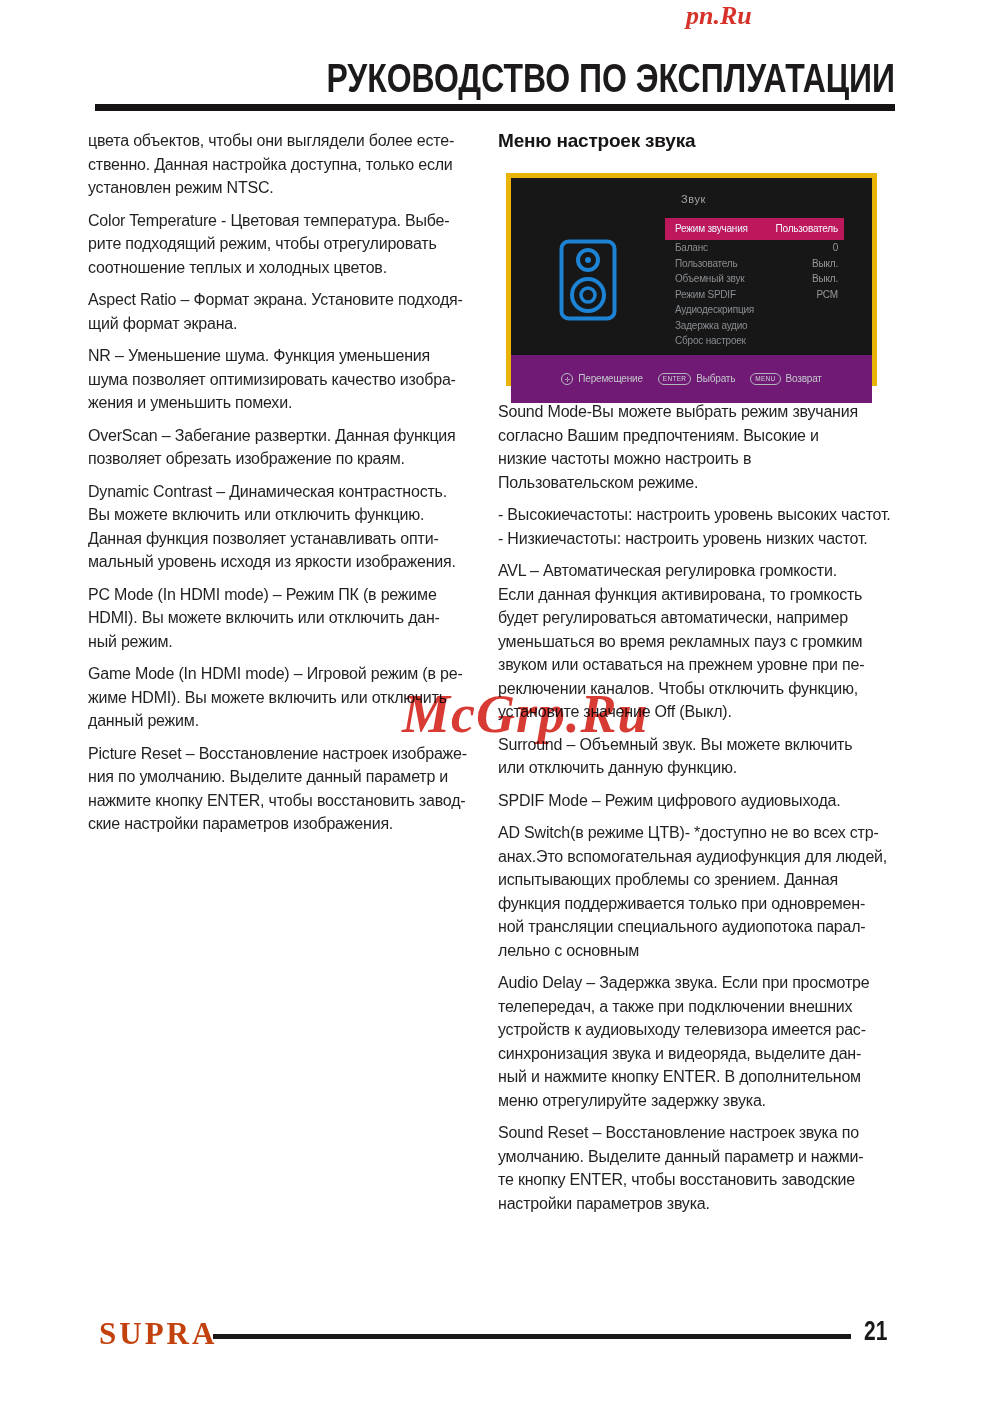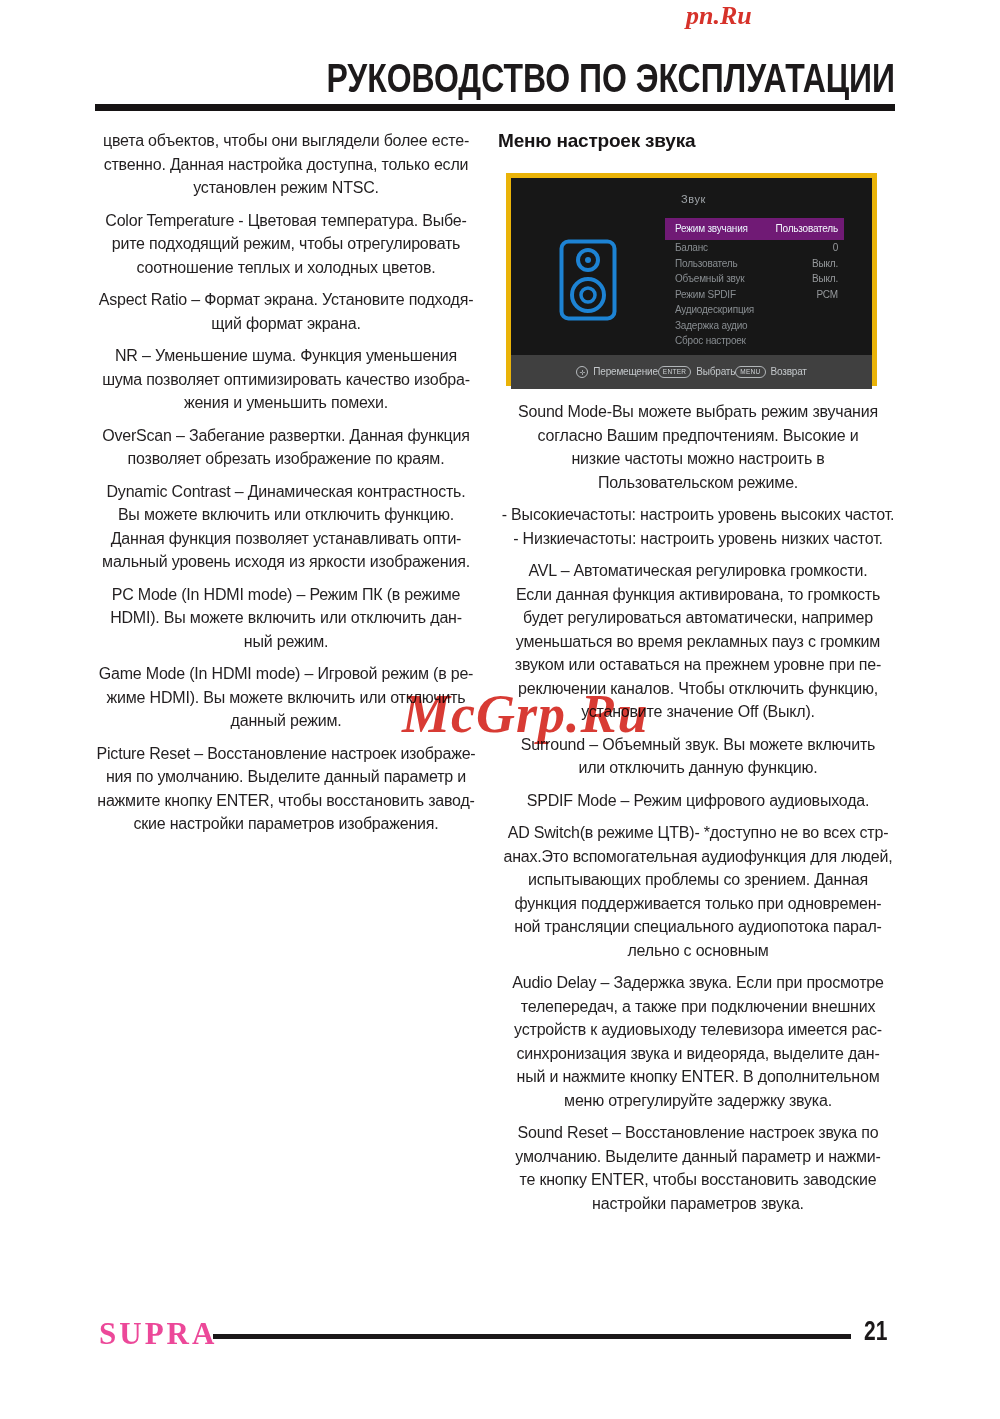--- a/index.html
+++ b/index.html
@@ -20,59 +20,59 @@
   
   .wm { position:absolute; font-family:"Liberation Serif", serif; font-style:italic;
         font-weight:700; color:#d32017; z-index:50; mix-blend-mode:multiply; }
   .wm-top    { top:-2px; left:686px; font-size:26px; opacity:.92; }
   .wm-center { top:680px; left:402px; font-size:54px; opacity:.88; letter-spacing:1px; }
   
   .col { position:absolute; top:126px; font-size:16px; line-height:23.5px;
          letter-spacing:-0.2px; color:#221f20; }
   .col-left  { left:88px;  width:396px; }
   .col-right { left:498px; width:400px; }
-  .para { white-space:pre-line; margin:0 0 9px 0; text-align:center; }
+  .para { white-space:pre-line; margin:0 0 9px 0; text-align:left; }
   .col-heading { font-size:19px; font-weight:700; margin:0; color:#171415; }
   .right-paras { position:absolute; top:271px; left:0; width:400px; }
   
   .tv-shot {
     position:absolute; top:44px; left:8px; width:371px; height:213px;
     background:#171717; border:5px solid #eab308; box-sizing:border-box;
   }
   .tv-title { position:absolute; left:170px; top:10px; font-size:11px;
               color:#9fa4a8; letter-spacing:.6px; }
   .tv-speaker { position:absolute; left:48px; top:61px; }
   .tv-list { position:absolute; left:154px; top:40px; width:179px; }
   .tv-row { display:flex; justify-content:space-between; align-items:center;
             height:15.5px; padding:0 6px 0 10px; font-size:10px; }
   .tv-row .lbl { color:#888d91; }
   .tv-row .val { color:#96999c; }
-  .tv-row.hl { height:22px; background:#701a75; }
+  .tv-row.hl { height:22px; background:#be185d; }
   .tv-row.hl .lbl { color:#eaf4fc; }
   .tv-row.hl .val { color:#f4fafe; }
   .tv-bar {
-    position:absolute; left:0; right:0; top:177px; height:34px; background:#404040;
-    display:flex; align-items:center; justify-content:center; 
+    position:absolute; left:0; right:0; top:177px; height:48px; background:#701a75;
+    display:flex; align-items:center; justify-content:center; gap:15px;
     font-size:10px; color:#c3c7ca;
   }
   .tv-bar .hint { display:flex; align-items:center; gap:5px; }
   .nav-circle {
     width:12px; height:12px; border:1.5px solid #b7bbbe; border-radius:50%;
     display:inline-flex; align-items:center; justify-content:center;
     font-size:7px; line-height:1; color:#b7bbbe; box-sizing:border-box;
   }
   .key-pill {
     border:1px solid #b2b6b9; border-radius:7px; padding:1px 4px;
     font-size:6.5px; letter-spacing:.3px; color:#ced2d5; line-height:1.3;
   }
   
   .brand {
     position:absolute; left:99px; top:1313px;
     font-family:"Liberation Serif", serif; font-weight:700; font-size:31px;
-    letter-spacing:3px; color:#ec4899;
+    letter-spacing:3px; color:#c2410c;
   }
   .footer-rule { position:absolute; left:213px; top:1331px; width:638px; height:5px; background:#1b1819; }
   .page-num {
     position:absolute; left:864px; top:1312px; font-size:28px; font-weight:700;
     color:#1b1819; transform:scaleX(0.75); transform-origin:left center;
   }
 </style>
 </head>
 <body>
 

